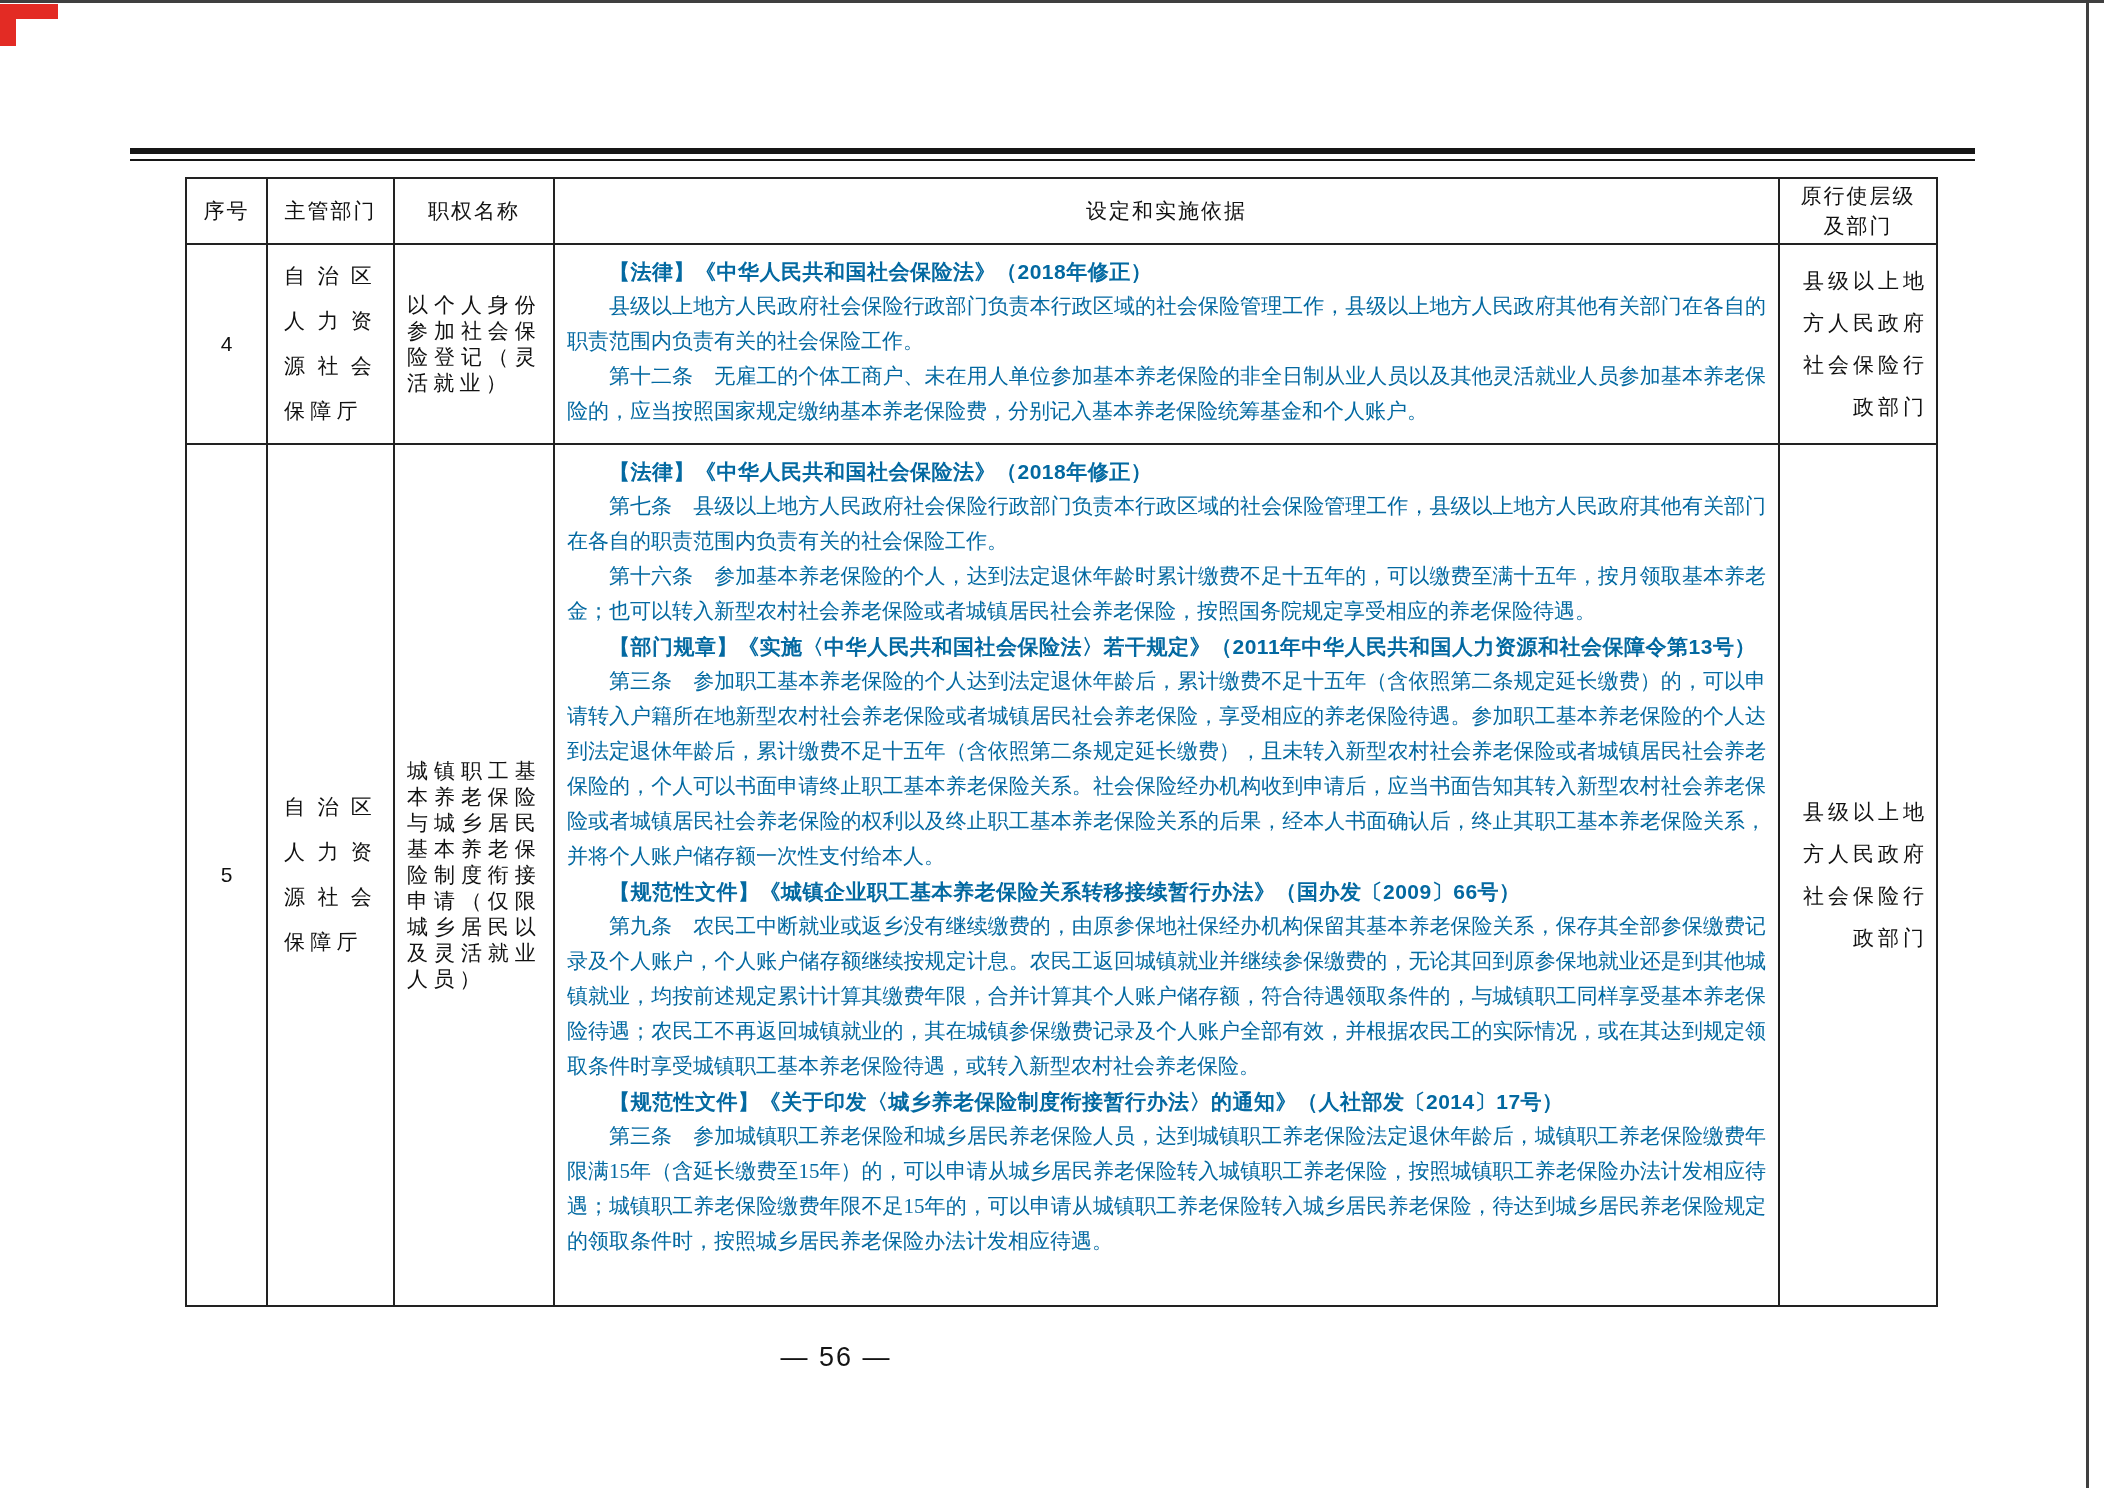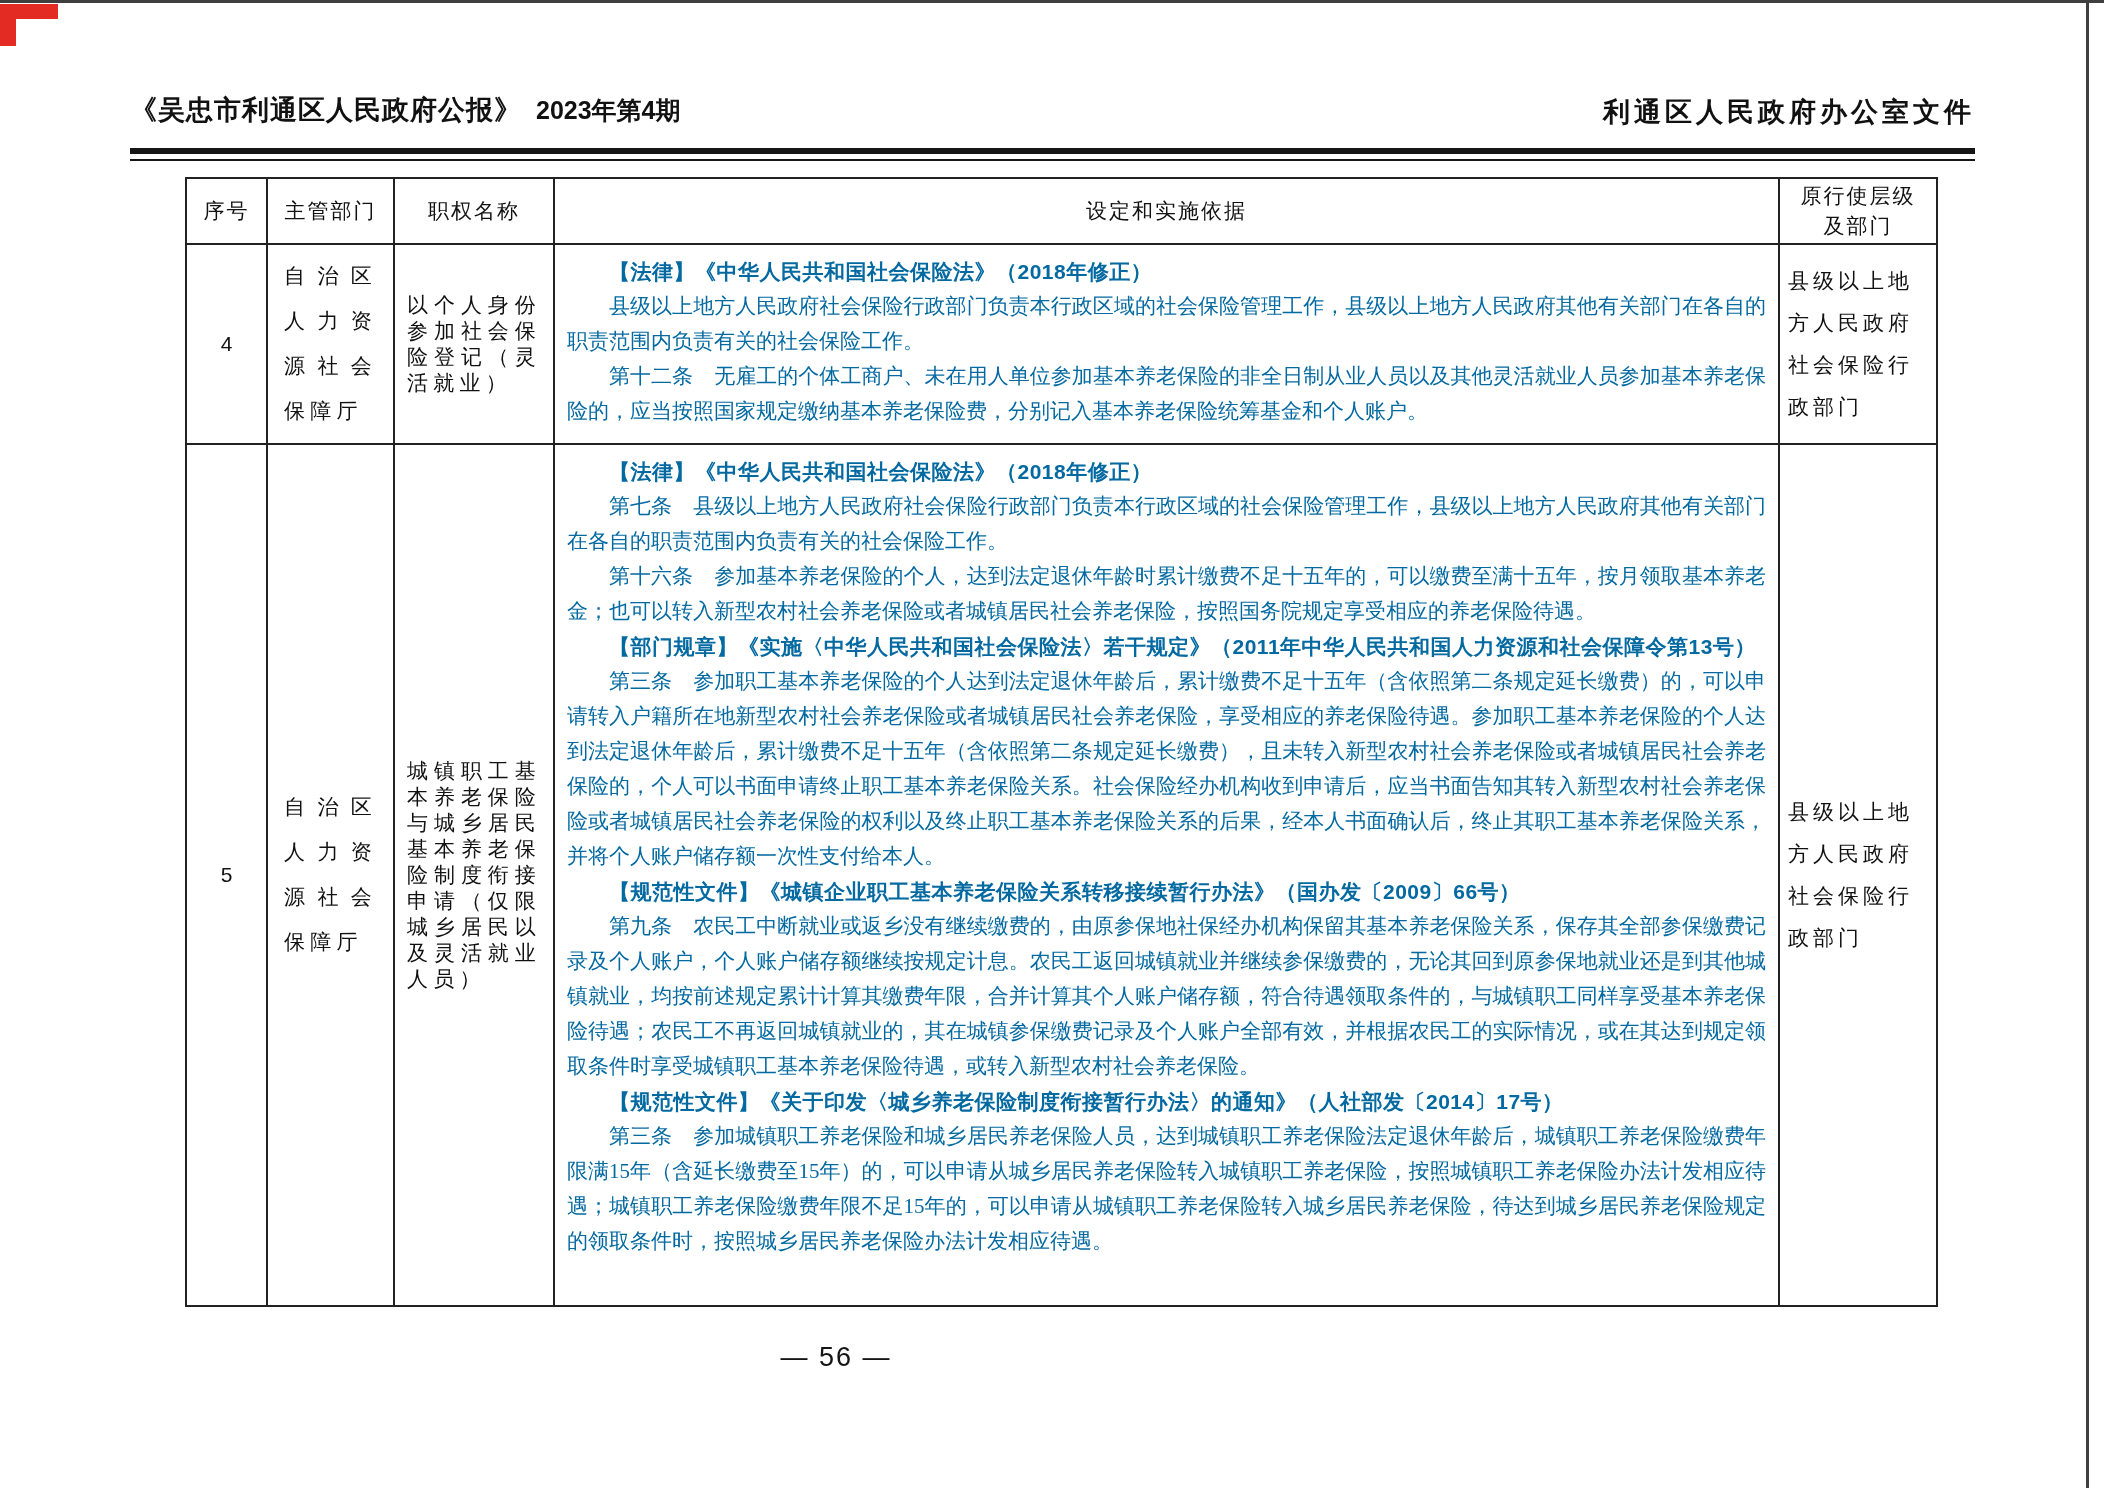--- a/index.html
+++ b/index.html
@@ -41,21 +41,21 @@
     color:#111;
     box-sizing:border-box;
   }
   col.c-no{width:81px;} col.c-dept{width:127px;} col.c-auth{width:160px;}
   col.c-basis{width:1225px;} col.c-orig{width:158px;}
 
   th.head{height:66px;text-align:center;vertical-align:middle;letter-spacing:2px;white-space:pre-line;line-height:30px;}
   td.no{ text-align:center;vertical-align:middle;font-family:"Liberation Sans",sans-serif;font-size:23px;}
   td.dept{vertical-align:middle;padding:0 16px;text-align:justify;letter-spacing:5.25px;line-height:45px;}
   td.auth-name{vertical-align:middle;padding:0 12px;text-align:justify;letter-spacing:5.25px;line-height:26px;}
-  td.orig{vertical-align:middle;padding:0 8px;text-align:left;letter-spacing:4px;line-height:42px;}
+  td.orig{vertical-align:middle;padding:0 8px;text-align:right;letter-spacing:4px;line-height:42px;}
   td.basis{vertical-align:top;padding:9px 12px 0 12px;}
   .row4{height:200px;} .row5{height:862px;}
 
   .para{margin:0;font-size:21px;line-height:35px;text-indent:2em;text-align:justify;color:#0369a1;}
   .para.hei{font-family:"Liberation Sans",sans-serif;font-weight:bold;letter-spacing:0.5px;}
 
   
   .footer{position:absolute;left:0;top:1342px;width:1672px;text-align:center;
           font-family:"Liberation Sans",sans-serif;font-size:27px;color:#141414;letter-spacing:2px;}
 </style>
@@ -64,26 +64,20 @@
 
 <div class="page">
 
   <div class="edge-top"></div>
   <div class="edge-right"></div>
   <div class="corner-mark">
     <div class="h"></div>
     <div class="v"></div>
   </div>
 
-  <div class="hdr">
-    <div class="hdr-left">
-      <span>《吴忠市利通区人民政府公报》</span><span class="issue">2023年第4期</span>
-    </div>
-    <div class="hdr-right">利通区人民政府办公室文件</div>
-  </div>
   <div class="rule rule-thick"></div>
   <div class="rule rule-thin"></div>
 
   <table class="auth">
     <colgroup>
       <col class="c-no">
         <col class="c-dept">
         <col class="c-auth">
         <col class="c-basis">
         <col class="c-orig">

